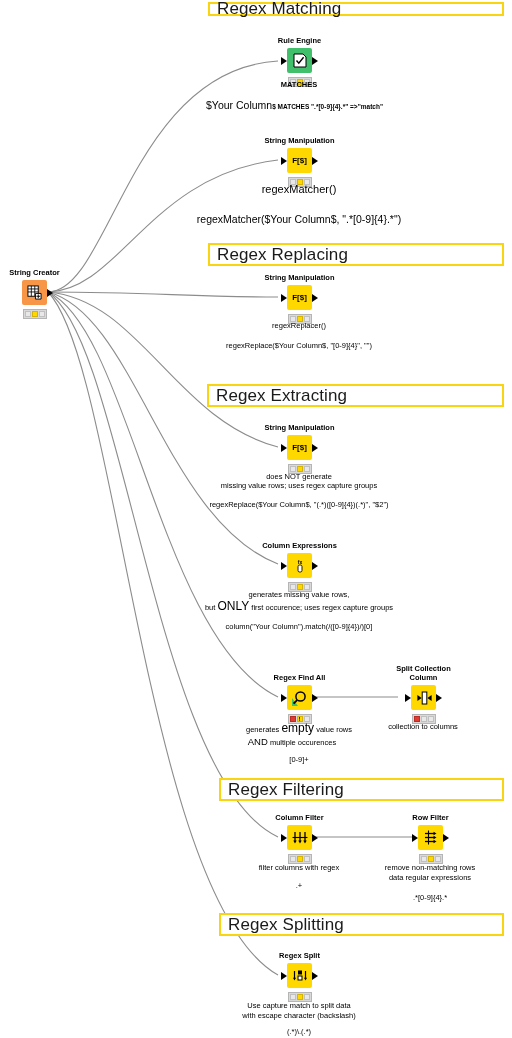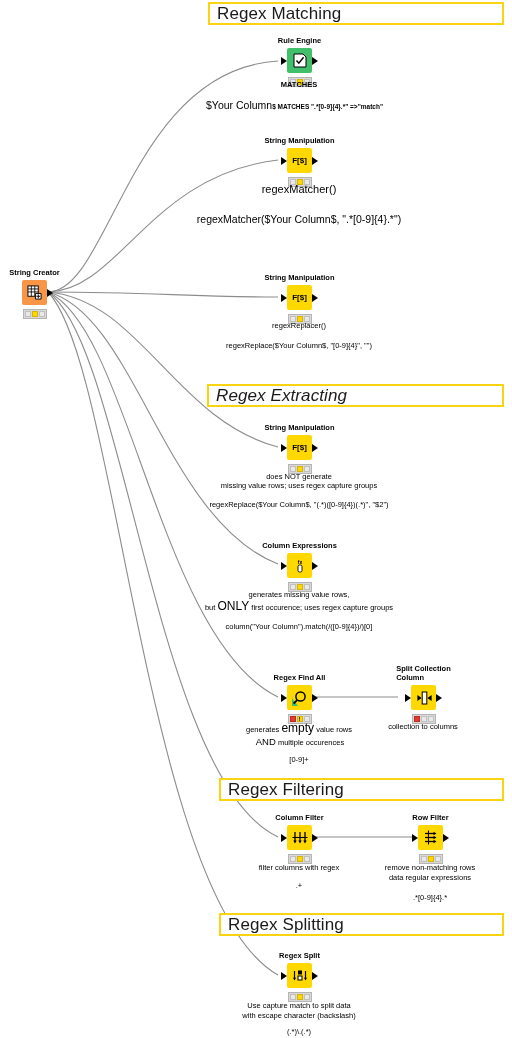--- a/index.html
+++ b/index.html
@@ -38,21 +38,21 @@
   .node { position: absolute; }
   .node-title {
     position: absolute;
     left: 50%;
     transform: translateX(-50%);
     bottom: 100%;
     margin-bottom: 3px;
     white-space: nowrap;
     font-size: 7.5px;
     font-weight: bold;
-    text-align: left;
+    text-align: center;
     line-height: 8.5px;
     color: #000;
   }
   .node-body {
     position: relative;
     width: 25px; height: 25px;
     border-radius: 2px;
     box-sizing: border-box;
     display: flex;
     align-items: center;
@@ -132,26 +132,29 @@
       <path d="M48,292 C135,315 165,520 278,564"></path>
       <path d="M48,292 C130,330 160,640 278,697"></path>
       <path d="M48,292 C125,345 155,780 278,837"></path>
       <path d="M48,292 C118,365 145,900 278,975"></path>
 
       <path d="M312,697 L398,697" stroke-width="1.2"></path>
       <path d="M312,837 L412,837" stroke-width="1.2"></path>
     </g>
   </svg>
 
-  <div class="section-box" style="left:208px; top:2px; width:296px; height:23px;">
+  <div class="section-box" style="left:208px; top:2px; width:296px; height:14px;">
     <span class="section-label">Regex Matching</span>
   </div>
 
-
-  <div class="section-box" style="left:207px; top:384px; width:297px; height:23px;font-style:italic;">
+  <div class="section-box" style="left:208px; top:243px; width:296px; height:23px;">
+    <span class="section-label">Regex Replacing</span>
+  </div>
+
+  <div class="section-box" style="left:207px; top:384px; width:297px; height:23px;">
     <span class="section-label">Regex Extracting</span>
   </div>
 
   <div class="section-box" style="left:219px; top:778px; width:285px; height:23px;text-align:right;">
     <span class="section-label">Regex Filtering</span>
   </div>
 
   <div class="section-box" style="left:219px; top:913px; width:285px; height:23px;">
     <span class="section-label">Regex Splitting</span>
   </div>
@@ -285,21 +288,21 @@
       <span class="port in"></span>
       <span class="port out"></span>
     </div>
     <div class="status-bar">
       <span class="lamp red"></span>
       <span class="lamp warn"></span>
       <span class="lamp"></span>
     </div>
   </div>
   <div class="annot" style="left:299px; top:723px;"><span>generates </span><span class="big">empty</span><span> value rows</span></div>
-  <div class="annot" style="left:300px; top:737px;text-align:center;"><span class="med">AND</span><span> multiple occurences</span></div>
+  <div class="annot" style="left:292px; top:737px;text-align:center;"><span class="med">AND</span><span> multiple occurences</span></div>
   <div class="annot expr" style="left:299px; top:755px;">[0-9]+</div>
 
   <div class="node" style="left:411px; top:685px;border-radius:11px;">
     <div class="node-title">Split Collection<br>Column</div>
     <div class="node-body yellow">
       <span class="glyph">
         <svg width="16" height="14" viewBox="0 0 16 14">
           <rect x="6.2" y="1" width="4.6" height="12" fill="#fff" stroke="#000" stroke-width="1"></rect>
           <polygon points="5.6,7 1.4,4 1.4,10" fill="#000"></polygon>
           <polygon points="11.4,7 15.6,4 15.6,10" fill="#000"></polygon>

